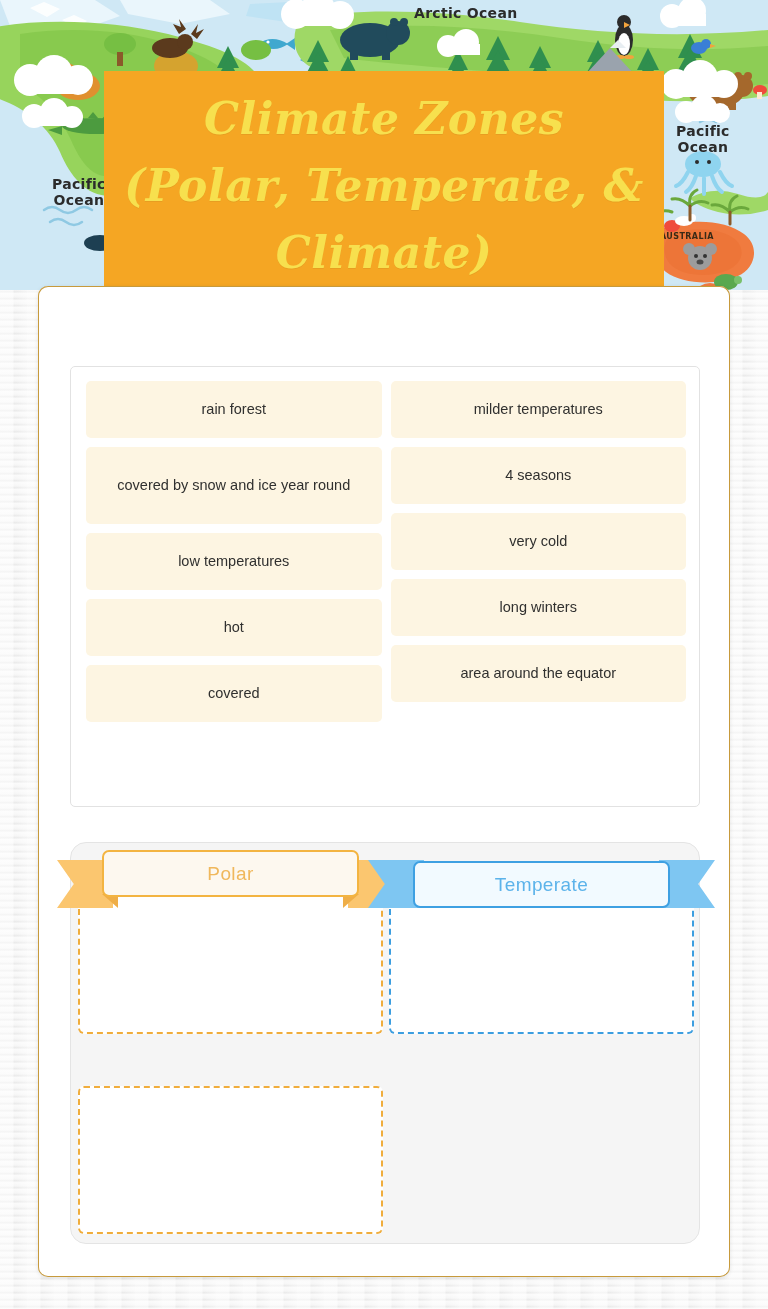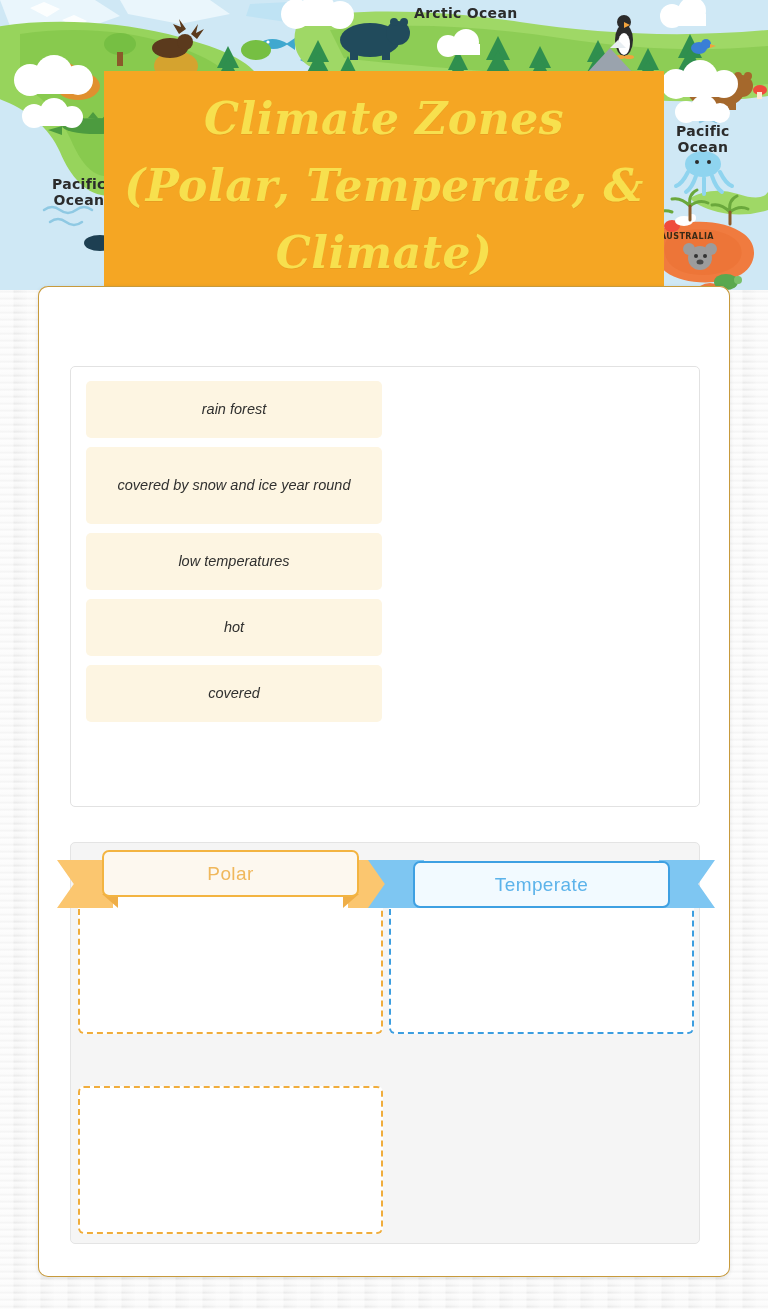--- a/index.html
+++ b/index.html
@@ -152,32 +152,31 @@
     font-size: 14.5px;
     line-height: 1.42;
     text-align: center;
     padding: 12px 2px;
     min-height: 57px;
     display: flex;
     align-items: center;
     justify-content: center;
     cursor: grab;
     user-select: none;
-    font-style: italic;
   }
   .word-tile.tall { min-height: 77px; }
 
   
   #drop-panel {
     position: absolute;
     left: 31px; top: 556px;
     width: 630px; height: 402px;
     background: #f5f5f5;
     border: 1px solid #e4e4e4;
-    border-radius: 5px;
+    border-radius: 16px;
   }
   .zone {
     position: absolute;
     width: 305px;
     height: 184px;
   }
   #zone-polar     { left: 7px;   top: 7px; }
   #zone-temperate { left: 318px; top: 7px; }
   #zone-tropical  { left: 7px;   top: 207px; }
 
@@ -551,20 +550,27 @@
     <div id="word-bank-grid">
 
       <div class="word-column">
         <div class="word-tile">rain forest</div>
         <div class="word-tile tall">covered by snow and ice year round</div>
         <div class="word-tile">low temperatures</div>
         <div class="word-tile">hot</div>
         <div class="word-tile">covered</div>
       </div>
 
+      <div class="word-column">
+        <div class="word-tile">milder temperatures</div>
+        <div class="word-tile">4 seasons</div>
+        <div class="word-tile">very cold</div>
+        <div class="word-tile">long winters</div>
+        <div class="word-tile">area around the equator</div>
+      </div>
 
     </div>
   </div>
 
   <div id="drop-panel">
 
     <div class="zone zone-orange" id="zone-polar">
       <div class="drop-area"></div>
       <div class="ribbon">
         <div class="ribbon-tail left"></div>

